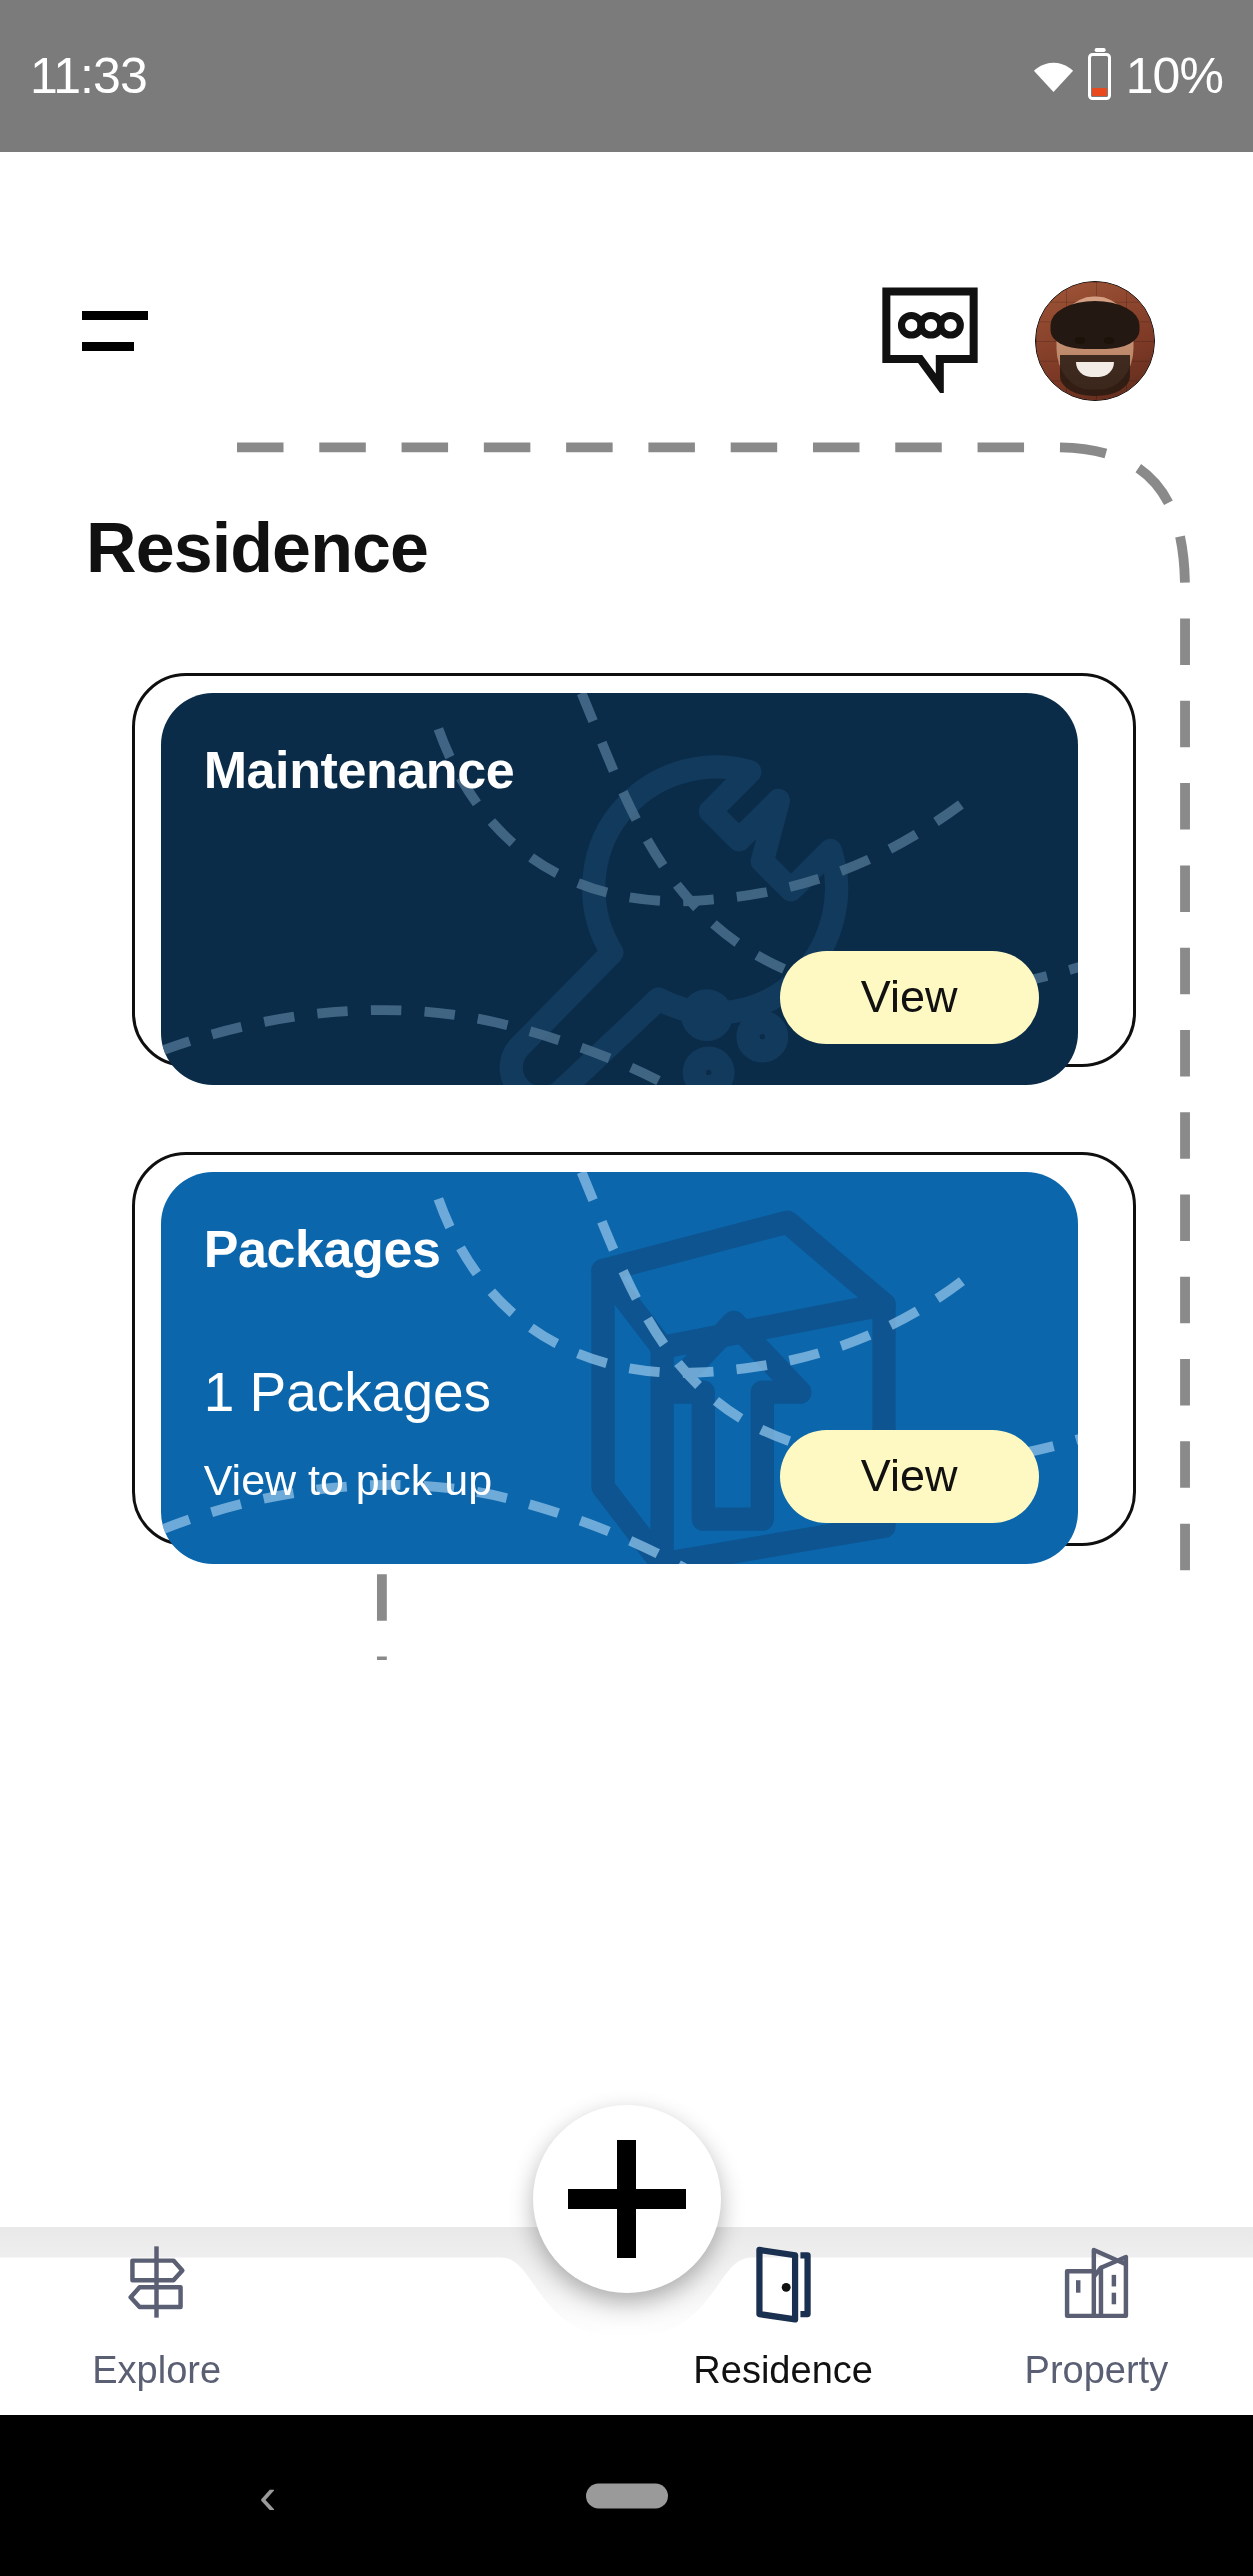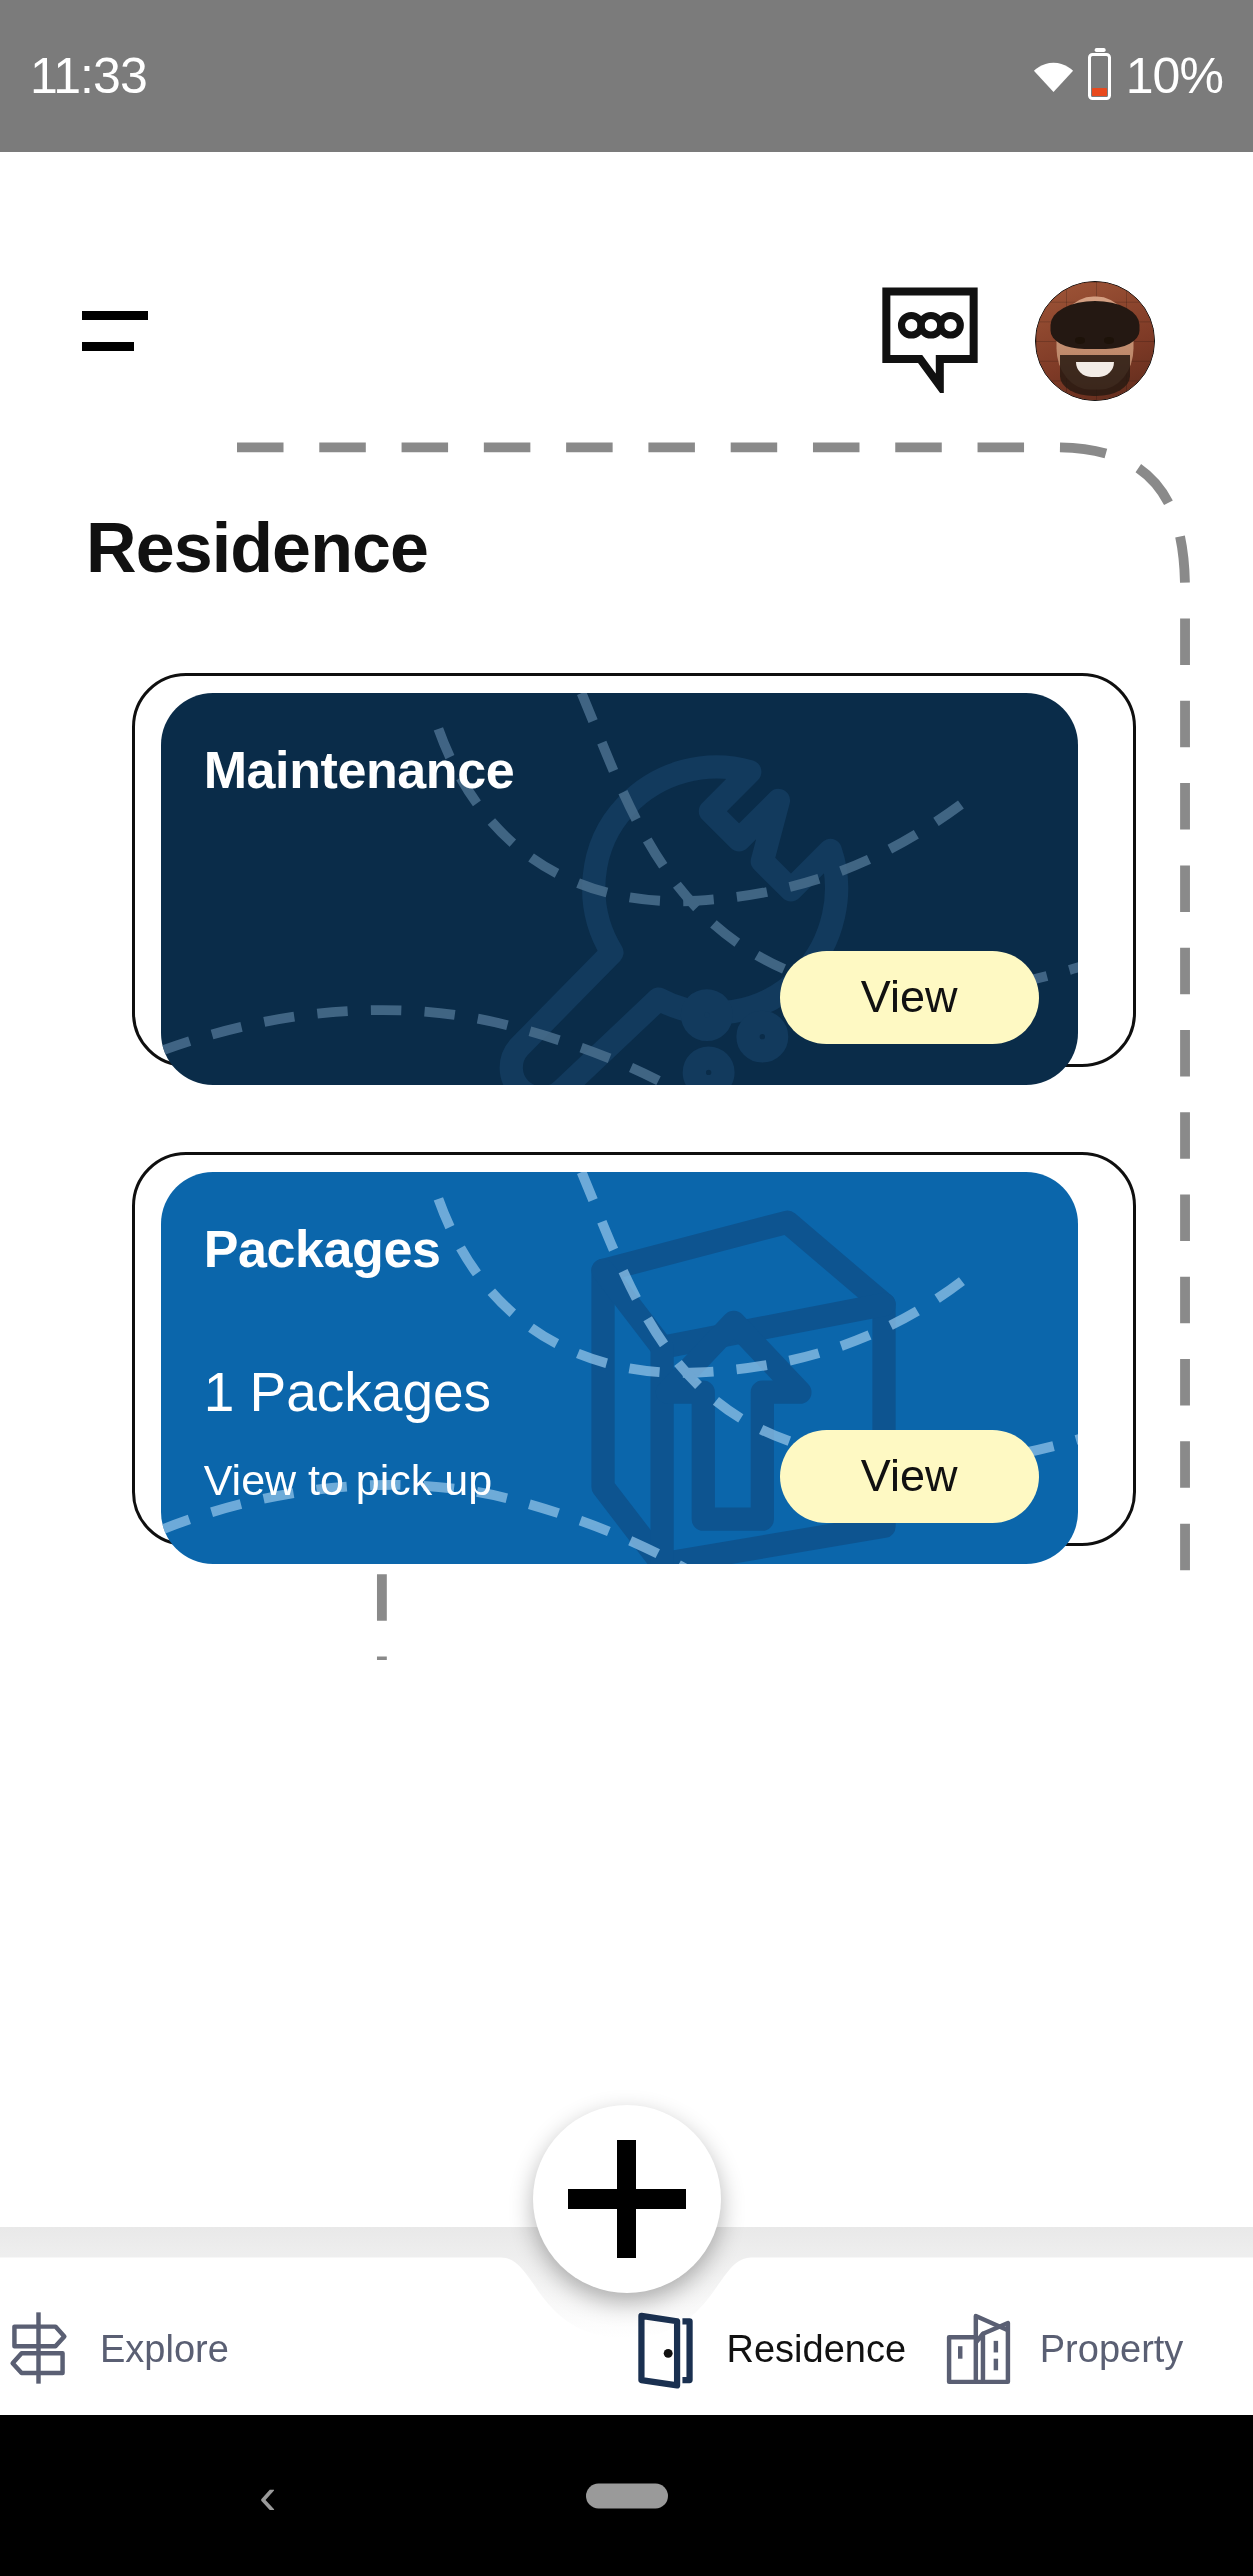--- a/index.html
+++ b/index.html
@@ -122,21 +122,21 @@
   }
   .nav-notch-shadow {
     position:absolute; left:0; bottom:161px; width:1253px; height:188px;
     pointer-events:none;
   }
   .nav-items {
     position:absolute; left:0; bottom:161px; width:1253px; height:179px;
     display:flex; align-items:flex-end;
   }
   .nav-item {
-    flex:1; display:flex; flex-direction:row; align-items:center;
+    flex:1; display:flex; flex-direction:column; align-items:center;
     gap:23px; padding-bottom:23px; cursor:pointer;
   }
   .nav-item .nav-label { font-size:38px; color:#5a5f73; }
   .nav-item.active .nav-label { color:#111; }
   .nav-spacer { flex:1; }
 
   .fab {
     position:absolute; left:50%; transform:translateX(-50%);
     bottom:283px; width:188px; height:188px; border-radius:50%;
     background:#ffffff; box-shadow:0 9px 23px rgba(0,0,0,.30);

